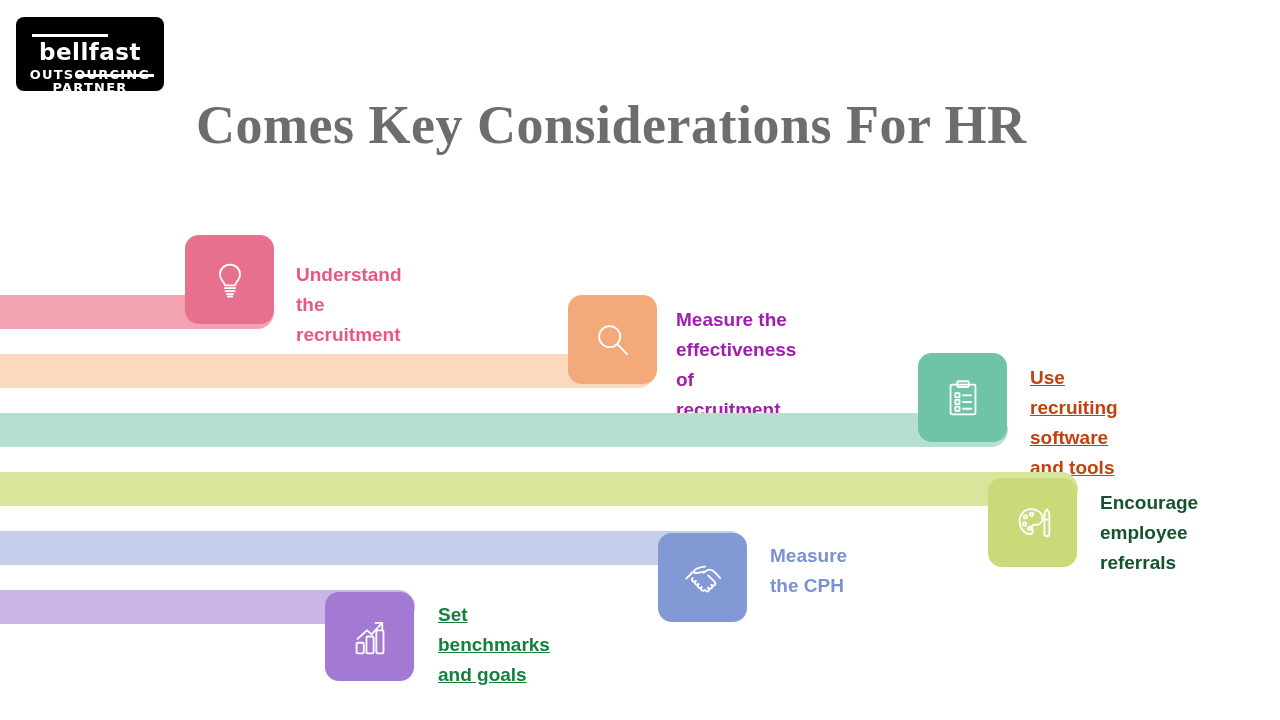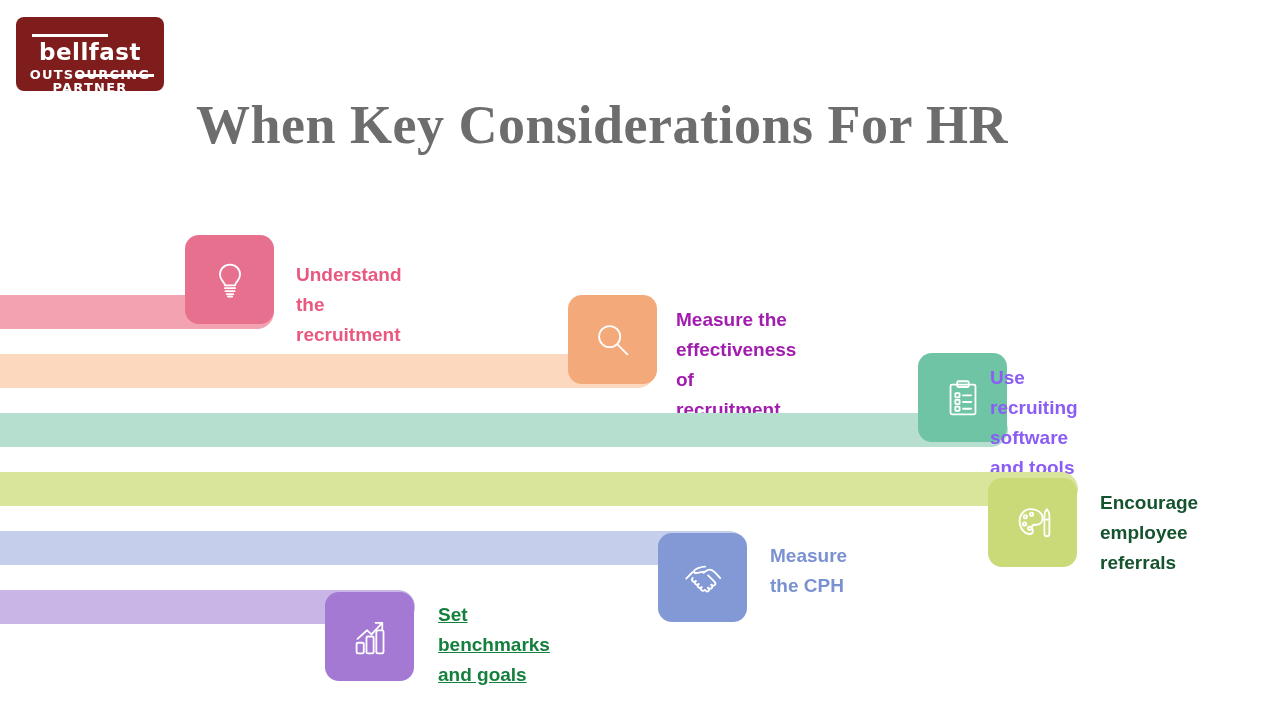--- a/index.html
+++ b/index.html
@@ -16,21 +16,21 @@
     -webkit-font-smoothing: antialiased;
   }
 
   
   .logo {
     position: absolute;
     left: 16px;
     top: 17px;
     width: 148px;
     height: 74px;
-    background: #7f1d1d;
+    background: #000000;
     border-radius: 8px;
     overflow: hidden;
   }
   .logo-rule {
     position: absolute;
     height: 3px;
     background: #ffffff;
   }
   .logo-rule.top { left: 16px; top: 17px; width: 76px; }
   .logo-rule.bottom { right: 10px; bottom: 14px; width: 78px; }
@@ -109,21 +109,21 @@
 <body>
 
 <div class="logo">
   <div class="logo-rule top"></div>
   <div class="logo-word">bellfast</div>
   <div class="logo-sub">OUTSOURCING PARTNER</div>
   <div class="logo-rule bottom"></div>
 </div>
 
 <h1 class="title">
-  <span class="line">When Key Considerations For HR</span>
+  <span class="line">Comes Key Considerations For HR</span>
 </h1>
 
 <div id="rows">
     <div class="row">
       <div class="bar" style="top: 295px; width: 274px; background: rgb(242, 162, 177);"></div>
       <div class="tile" style="left: 185px; top: 235px; background: rgb(232, 112, 143);">
         <span>
           <svg width="46" height="46" viewBox="0 0 48 48" fill="none" stroke="#ffffff" stroke-width="1.9" stroke-linecap="round" stroke-linejoin="round">
             <path d="M24 8c-6 0-10.5 4.5-10.5 10.2 0 4.2 2.3 6.3 3.7 8.2 1 1.3 1.4 2.2 1.5 3.2h10.6c.1-1 .5-1.9 1.5-3.2 1.4-1.9 3.7-4 3.7-8.2C34.5 12.5 30 8 24 8z"></path>
             <path d="M18.6 32.4h10.8M19.2 35.6h9.6M20.6 38.8h6.8"></path>
@@ -157,21 +157,21 @@
             <rect x="18" y="6.5" width="12" height="6" rx="1.4"></rect>
             <rect x="16" y="19" width="4.4" height="4.4" rx="0.6"></rect>
             <path d="M24 21.2h8.5"></path>
             <rect x="16" y="26" width="4.4" height="4.4" rx="0.6"></rect>
             <path d="M24 28.2h8.5"></path>
             <rect x="16" y="33" width="4.4" height="4.4" rx="0.6"></rect>
             <path d="M24 35.2h8.5"></path>
           </svg>
         </span>
       </div>
-      <div class="caption" style="left: 990px; top: 363px; color: #8b5cf6;">Use recruiting
+      <div class="caption" style="left: 1030px; top: 363px; color: #c2410c; text-decoration: underline;">Use recruiting
 software and tools</div>
     </div>
     <div class="row">
       <div class="bar" style="top: 472px; width: 1078px; background: rgb(216, 229, 154);"></div>
       <div class="tile" style="left: 988px; top: 478px; background: rgb(203, 218, 121);">
         <span>
           <svg width="46" height="46" viewBox="0 0 48 48" fill="none" stroke="#ffffff" stroke-width="1.9" stroke-linecap="round" stroke-linejoin="round">
             <path d="M21.5 9.5c-6.5 0-11.5 5.4-11.5 12.3 0 7.4 5 13.7 10.6 13.7 2.5 0 3.3-1.6 3.3-3.1 0-1.6-1.1-2.6-1.1-4 0-1.5 1.2-2.6 3-2.6h1.6c4 0 6.6-2.9 6.6-7 0-5.4-5.3-9.3-12.5-9.3z"></path>
             <circle cx="16" cy="17.5" r="1.7"></circle>
             <circle cx="22.5" cy="14.8" r="1.7"></circle>

